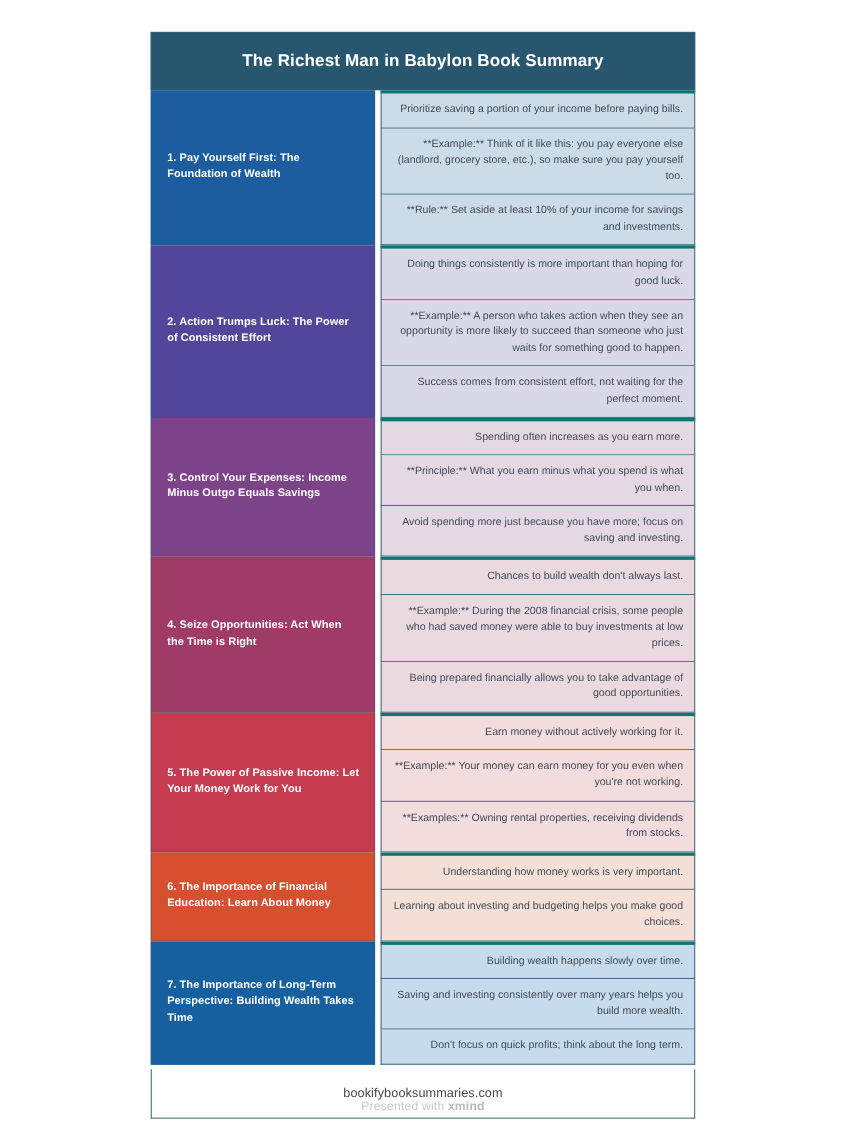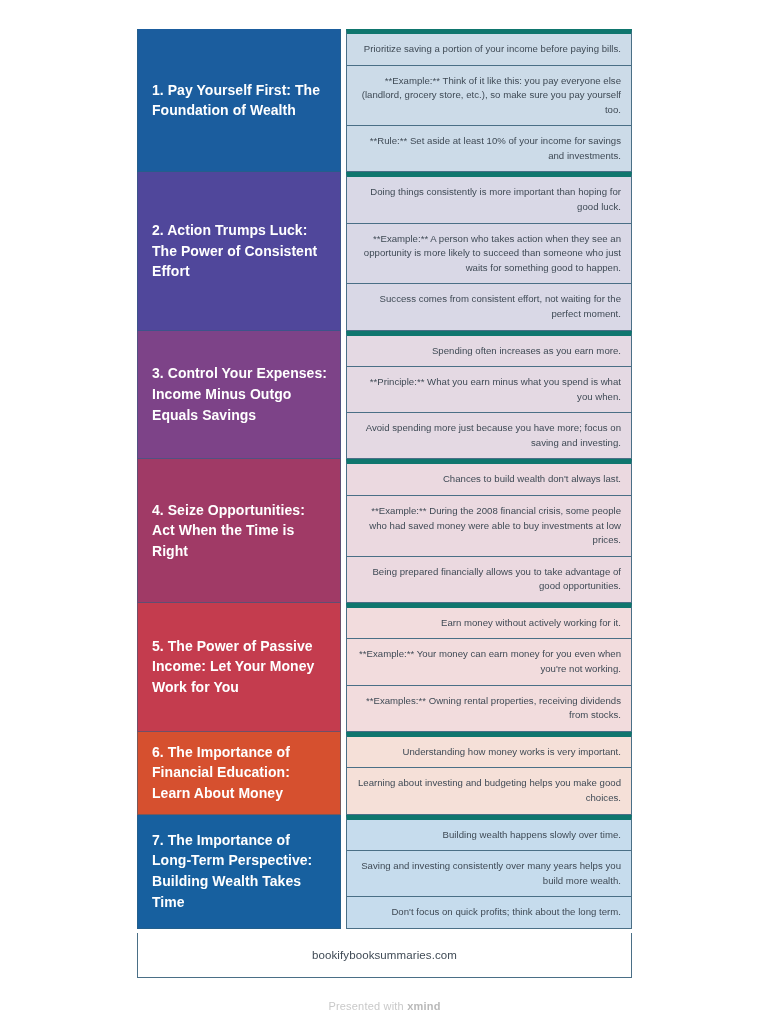--- a/index.html
+++ b/index.html
@@ -47,42 +47,42 @@
     width: 204px;
     flex: 0 0 204px;
     display: flex;
     align-items: center;
     padding: 8px 12px 8px 14px;
     border: 1px solid rgba(46,95,124,0.55);
     border-top: none;
   }
   .branch-label {
     color: #ffffff;
-    font-size: 14px;
+    font-size: 10px;
     font-weight: bold;
     line-height: 1.48;
     letter-spacing: 0.05px;
   }
   .leaf-col {
     flex: 1 1 auto;
     display: flex;
     flex-direction: column;
     margin-left: 5px;
   }
   .leaf-cell {
     flex: 1 1 auto;
     display: flex;
     align-items: center;
     justify-content: flex-end;
     padding: 8px 10px;
     border: 1px solid #4a6f86;
     border-top: none;
     min-height: 30px;
   }
-  .leaf-cell.first-leaf { border-top: 5px solid #0f766e; }
+  .leaf-cell.first-leaf { border-top: 3px solid #0f766e; }
   .leaf-text {
     color: #3f4a55;
     font-size: 9.6px;
     line-height: 1.52;
     text-align: right;
     letter-spacing: 0.02px;
   }
   
   .footer-node {
     height: 45px;
@@ -112,20 +112,23 @@
   }
   .attribution .brand { font-weight: bold; color: #b9b9b9; }
 </style>
 </head>
 <body>
 
 <div id="page">
 
   <div class="mindmap">
 
+    <div class="title-bar" style="background: rgb(41, 86, 111);">
+      <div class="title-text">The Richest Man in Babylon Book Summary</div>
+    </div>
 
     <div id="sections-host">
         <div class="section-row">
           <div class="branch-cell" style="background: rgb(27, 93, 158);">
             <div class="branch-label">1. Pay Yourself First: The Foundation of Wealth</div>
           </div>
           <div class="leaf-col">
             <div class="leaf-cell first-leaf" style="background: rgb(204, 219, 232);">
               <div class="leaf-text">Prioritize saving a portion of your income before paying bills.</div>
             </div>

